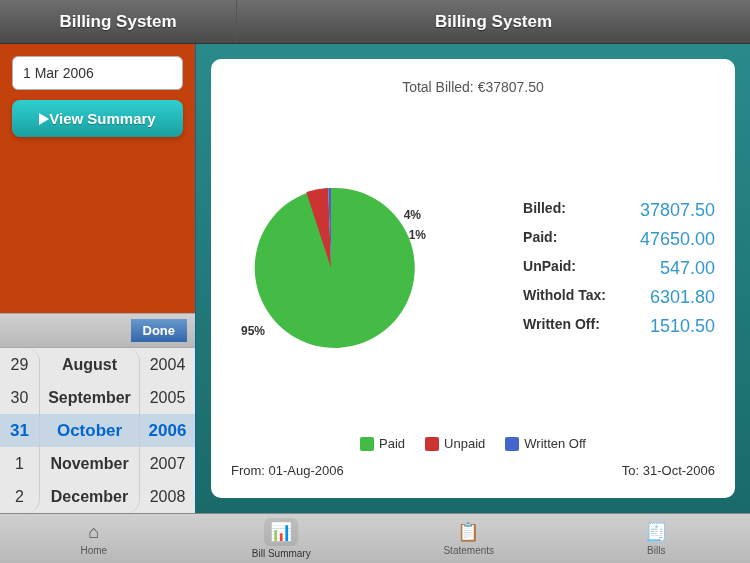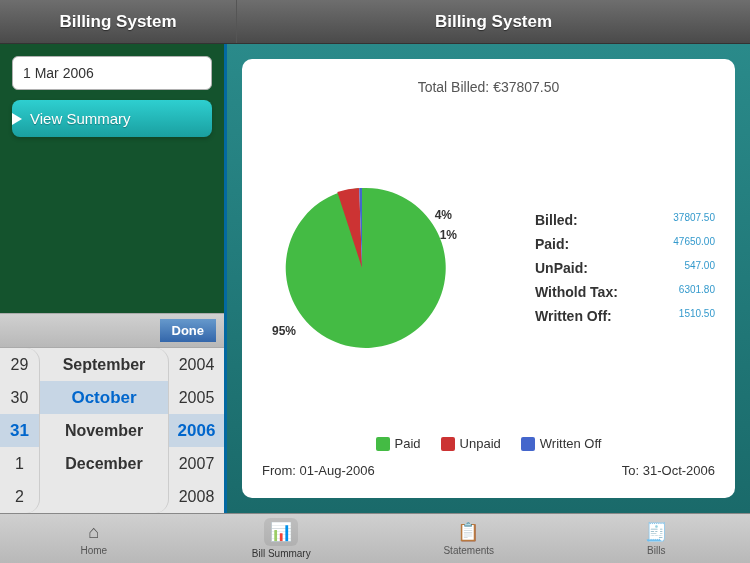--- a/index.html
+++ b/index.html
@@ -34,52 +34,52 @@
 
     
     .main-content {
       flex: 1;
       display: flex;
       overflow: hidden;
     }
 
     
     .left-panel {
-      width: 227px;
-      background: #14532d;
+      width: 196px;
+      background: #c2410c;
       display: flex;
       flex-direction: column;
       padding: 12px;
       gap: 10px;
       position: relative;
-      border-right: 3px solid #0369a1;
+      border-right: 1px solid #0369a1;
     }
     .date-input {
       background: white;
       border: 1px solid #b0b0b0;
       border-radius: 6px;
       padding: 8px 10px;
       font-size: 14px;
       color: #333;
       width: 100%;
       outline: none;
     }
     .view-summary-btn {
       background: linear-gradient(to bottom, #2ecfd0, #1a9fa0);
       border: none;
       border-radius: 8px;
       color: white;
       font-size: 15px;
-      font-weight: normal;
+      font-weight: bold;
       padding: 10px 0;
       width: 100%;
       cursor: pointer;
       display: flex;
       align-items: center;
-      gap: 8px;
+      justify-content: center;
       text-shadow: 0 1px 1px rgba(0,0,0,0.3);
       box-shadow: 0 2px 4px rgba(0,0,0,0.2);
     }
     .view-summary-btn .play-icon {
       width: 0;
       height: 0;
       border-top: 6px solid transparent;
       border-bottom: 6px solid transparent;
       border-left: 10px solid white;
       display: inline-block;
@@ -218,21 +218,21 @@
       display: flex;
       justify-content: space-between;
       gap: 20px;
     }
     .stat-label {
       font-size: 14px;
       font-weight: bold;
       color: #333;
     }
     .stat-value {
-      font-size: 10px;
+      font-size: 18px;
       color: #3399cc;
       margin-left: 24px;
     }
 
     .legend-area {
       display: flex;
       justify-content: center;
       gap: 20px;
       margin-top: 10px;
     }
@@ -318,20 +318,21 @@
 
         <div class="picker-col picker-col-day">
           <div class="picker-item picker-item-day">29</div>
           <div class="picker-item picker-item-day">30</div>
           <div class="picker-item picker-item-day selected">31</div>
           <div class="picker-item picker-item-day">1</div>
           <div class="picker-item picker-item-day">2</div>
         </div>
 
         <div class="picker-col picker-col-month">
+          <div class="picker-item picker-item-month">August</div>
           <div class="picker-item picker-item-month">September</div>
           <div class="picker-item picker-item-month selected">October</div>
           <div class="picker-item picker-item-month">November</div>
           <div class="picker-item picker-item-month">December</div>
         </div>
 
         <div class="picker-col picker-col-year">
           <div class="picker-item">2004</div>
           <div class="picker-item">2005</div>
           <div class="picker-item selected">2006</div>

